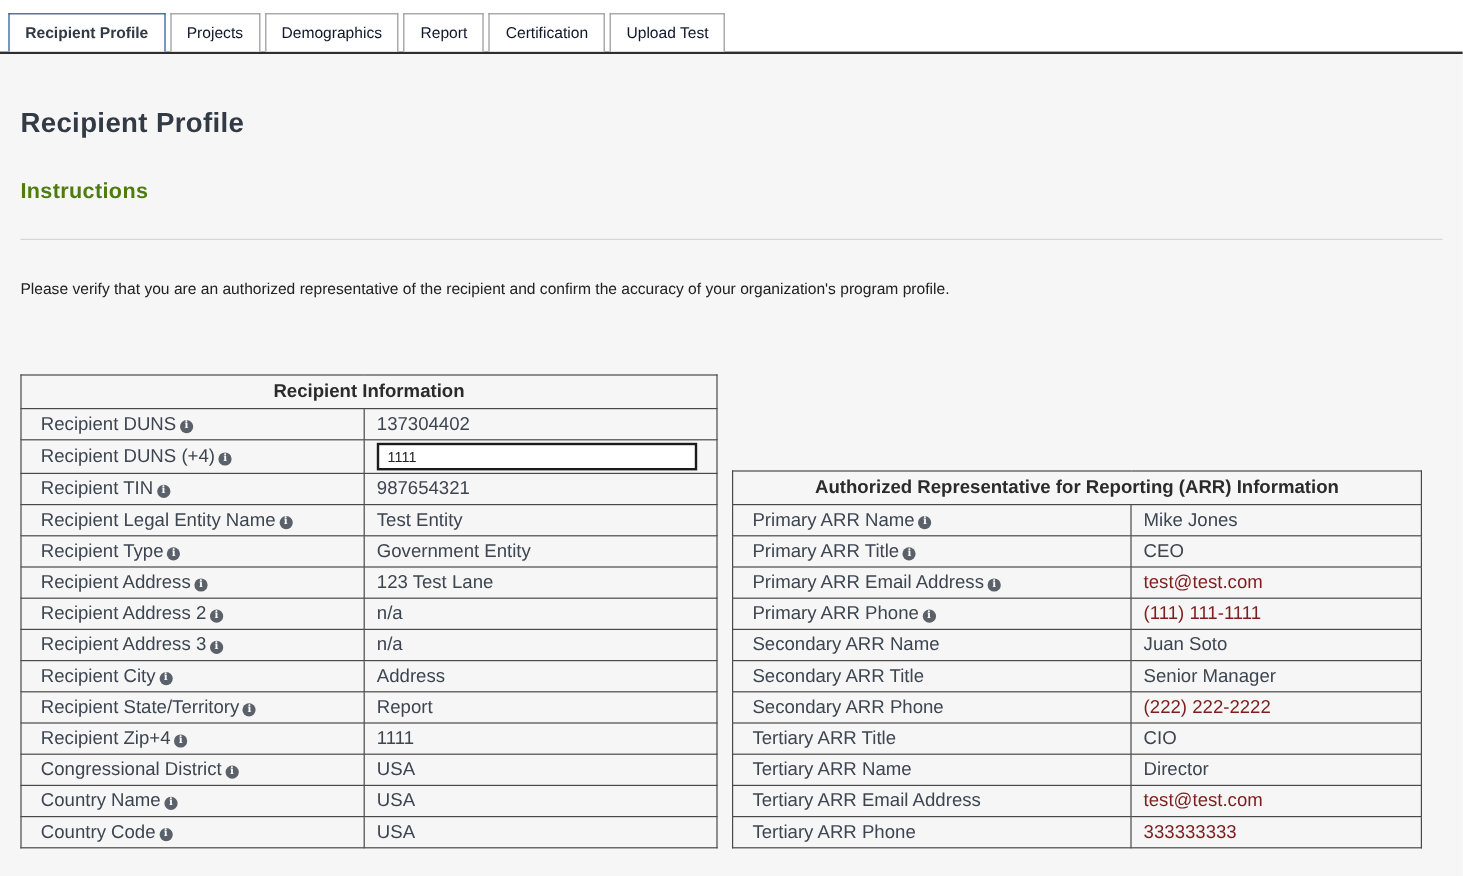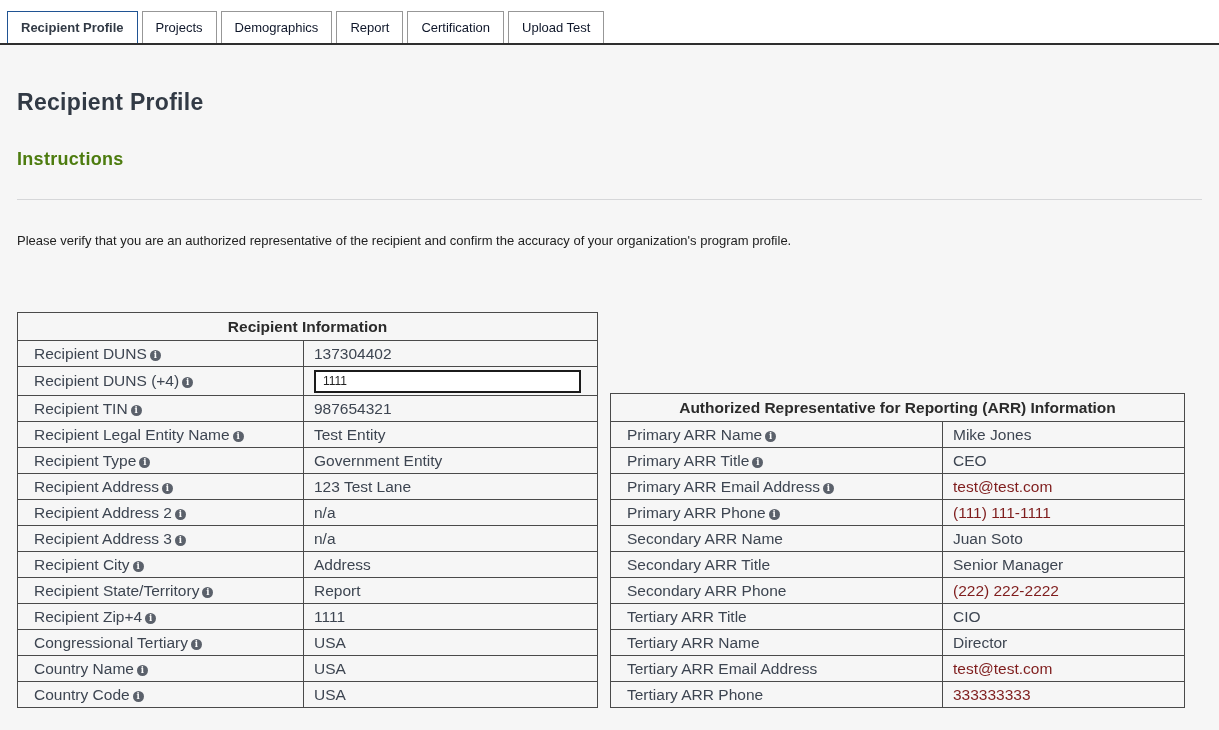--- a/index.html
+++ b/index.html
@@ -196,21 +196,21 @@
           </tr>
           <tr>
             <td class="label-cell"><span>Recipient State/Territory</span><span class="info-icon">i</span></td>
             <td class="value-cell">Report</td>
           </tr>
           <tr>
             <td class="label-cell"><span>Recipient Zip+4</span><span class="info-icon">i</span></td>
             <td class="value-cell">1111</td>
           </tr>
           <tr>
-            <td class="label-cell"><span>Congressional Tertiary</span><span class="info-icon">i</span></td>
+            <td class="label-cell"><span>Congressional District</span><span class="info-icon">i</span></td>
             <td class="value-cell">USA</td>
           </tr>
           <tr>
             <td class="label-cell"><span>Country Name</span><span class="info-icon">i</span></td>
             <td class="value-cell">USA</td>
           </tr>
           <tr>
             <td class="label-cell"><span>Country Code</span><span class="info-icon">i</span></td>
             <td class="value-cell">USA</td>
           </tr>

